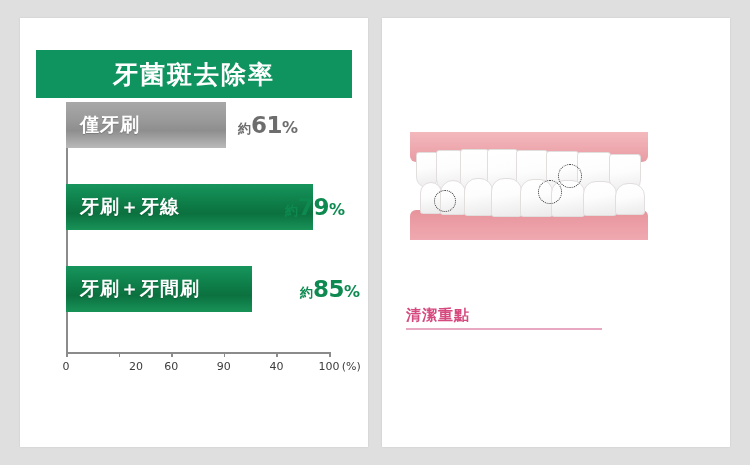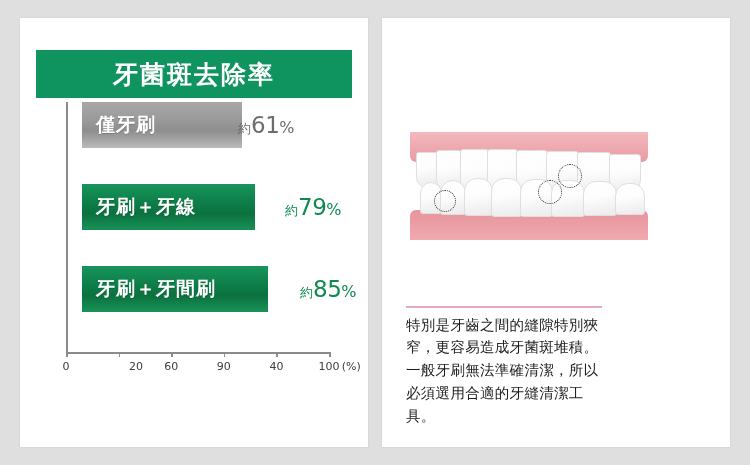--- a/index.html
+++ b/index.html
@@ -38,33 +38,33 @@
   #axis-x{left:46px;top:258px;width:263px;height:1.5px;}
   .tick{position:absolute;top:258px;width:1.5px;height:5px;background:#8b8b8b;}
   .tick-label{
     position:absolute;top:266px;font-size:11px;color:#3c3c3c;
     transform:translateX(-50%);white-space:nowrap;
   }
   .tick-label.unit{transform:translateX(-28%);}
 
   .bar-row{position:absolute;left:46px;height:46px;}
   .bar{
-    position:absolute;left:16px;top:0;height:46px;
+    position:absolute;left:0;top:0;height:46px;
     display:flex;align-items:center;
   }
   .bar-gray{background:linear-gradient(to bottom,#a8a8a8 0%,#9a9a9a 38%,#8e8e8e 62%,#b9b9b9 100%);}
   .bar-green{background:linear-gradient(to bottom,#17955c 0%,#0e7e49 40%,#0b713f 64%,#189257 100%);}
   .bar-label{
     color:#fff;font-weight:bold;font-size:19px;letter-spacing:1px;
     margin-left:14px;white-space:nowrap;
     text-shadow:0 1px 1px rgba(0,0,0,.18);
   }
   .bar-value{
     position:absolute;top:50%;transform:translateY(-50%);
-    white-space:nowrap;font-weight:normal;
+    white-space:nowrap;font-weight:bold;
   }
   .bar-value .approx{font-size:13px;}
   .bar-value .num{font-size:23px;letter-spacing:-.5px;}
   .bar-value .pct{font-size:16px;}
   .v-gray{color:#6d6d6d;}
   .v-green{color:#0e8a51;}
 
   #source-note{
     position:absolute;left:44px;top:398px;
     font-size:8.5px;color:#646464;letter-spacing:.2px;white-space:nowrap;
@@ -139,21 +139,21 @@
       <div class="bar-row" style="top:8px">
         <div class="bar bar-gray" style="width:160.4px">
           <span class="bar-label">僅牙刷</span>
         </div>
         <div class="bar-value v-gray" style="left:172px">
           <span class="approx">約</span><span class="num">61</span><span class="pct">%</span>
         </div>
       </div>
 
       <div class="bar-row" style="top:90px">
-        <div class="bar bar-green" style="width:173px">
+        <div class="bar bar-green" style="width:247px">
           <span class="bar-label">牙刷＋牙線</span>
         </div>
         <div class="bar-value v-green" style="left:219px">
           <span class="approx">約</span><span class="num">79</span><span class="pct">%</span>
         </div>
       </div>
 
       <div class="bar-row" style="top:172px">
         <div class="bar bar-green" style="width:186px">
           <span class="bar-label">牙刷＋牙間刷</span>
@@ -196,18 +196,18 @@
       <div class="dotted-circle" style="left:128px;top:48px;width:22px;height:22px;"></div>
       <div class="dotted-circle" style="left:24px;top:58px;width:20px;height:20px;"></div>
     </div>
 
     <div id="down-arrow">
       
       
     </div>
 
     <div id="tips">
+      <div id="tips-title">清潔重點</div>
       <div id="tips-rule"></div>
-      <div id="tips-body">特別是牙齒之間的縫隙特別狹窄，更容易造成牙菌斑堆積。一般牙刷無法準確清潔，所以必須選用合適的牙縫清潔工具。</div>
     </div>
 
   </div>
 </div>
 
 </body></html>

